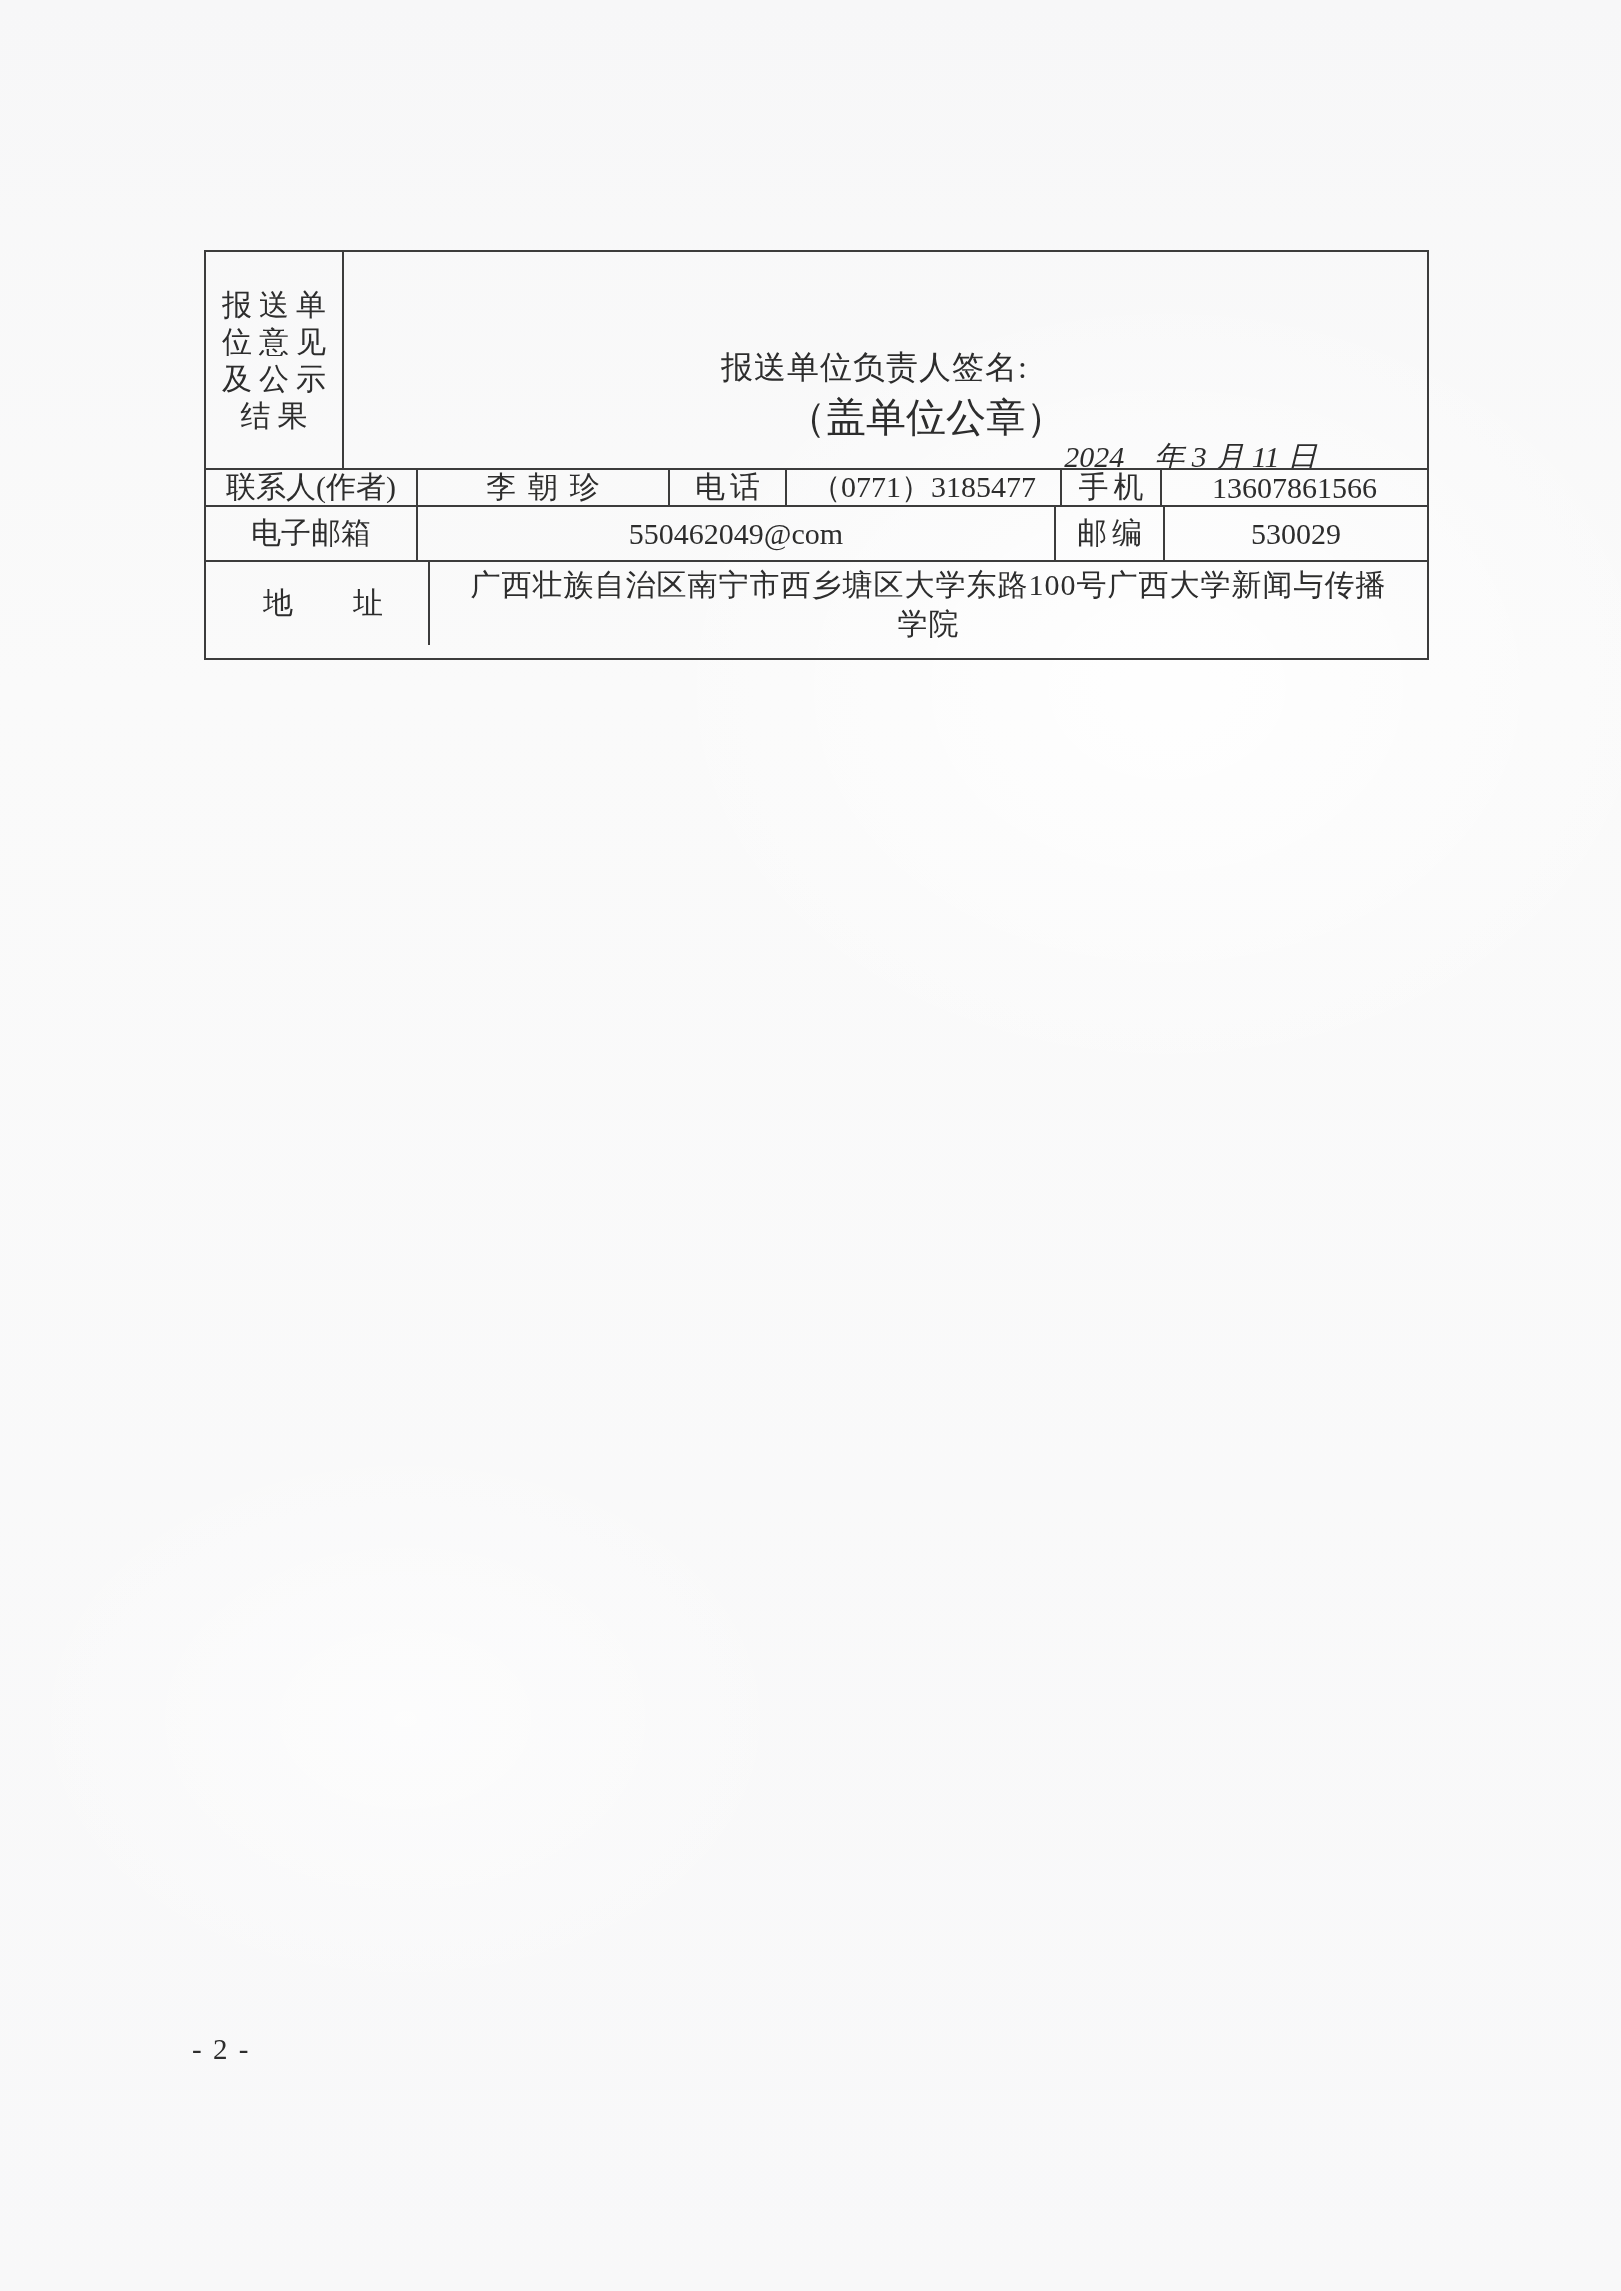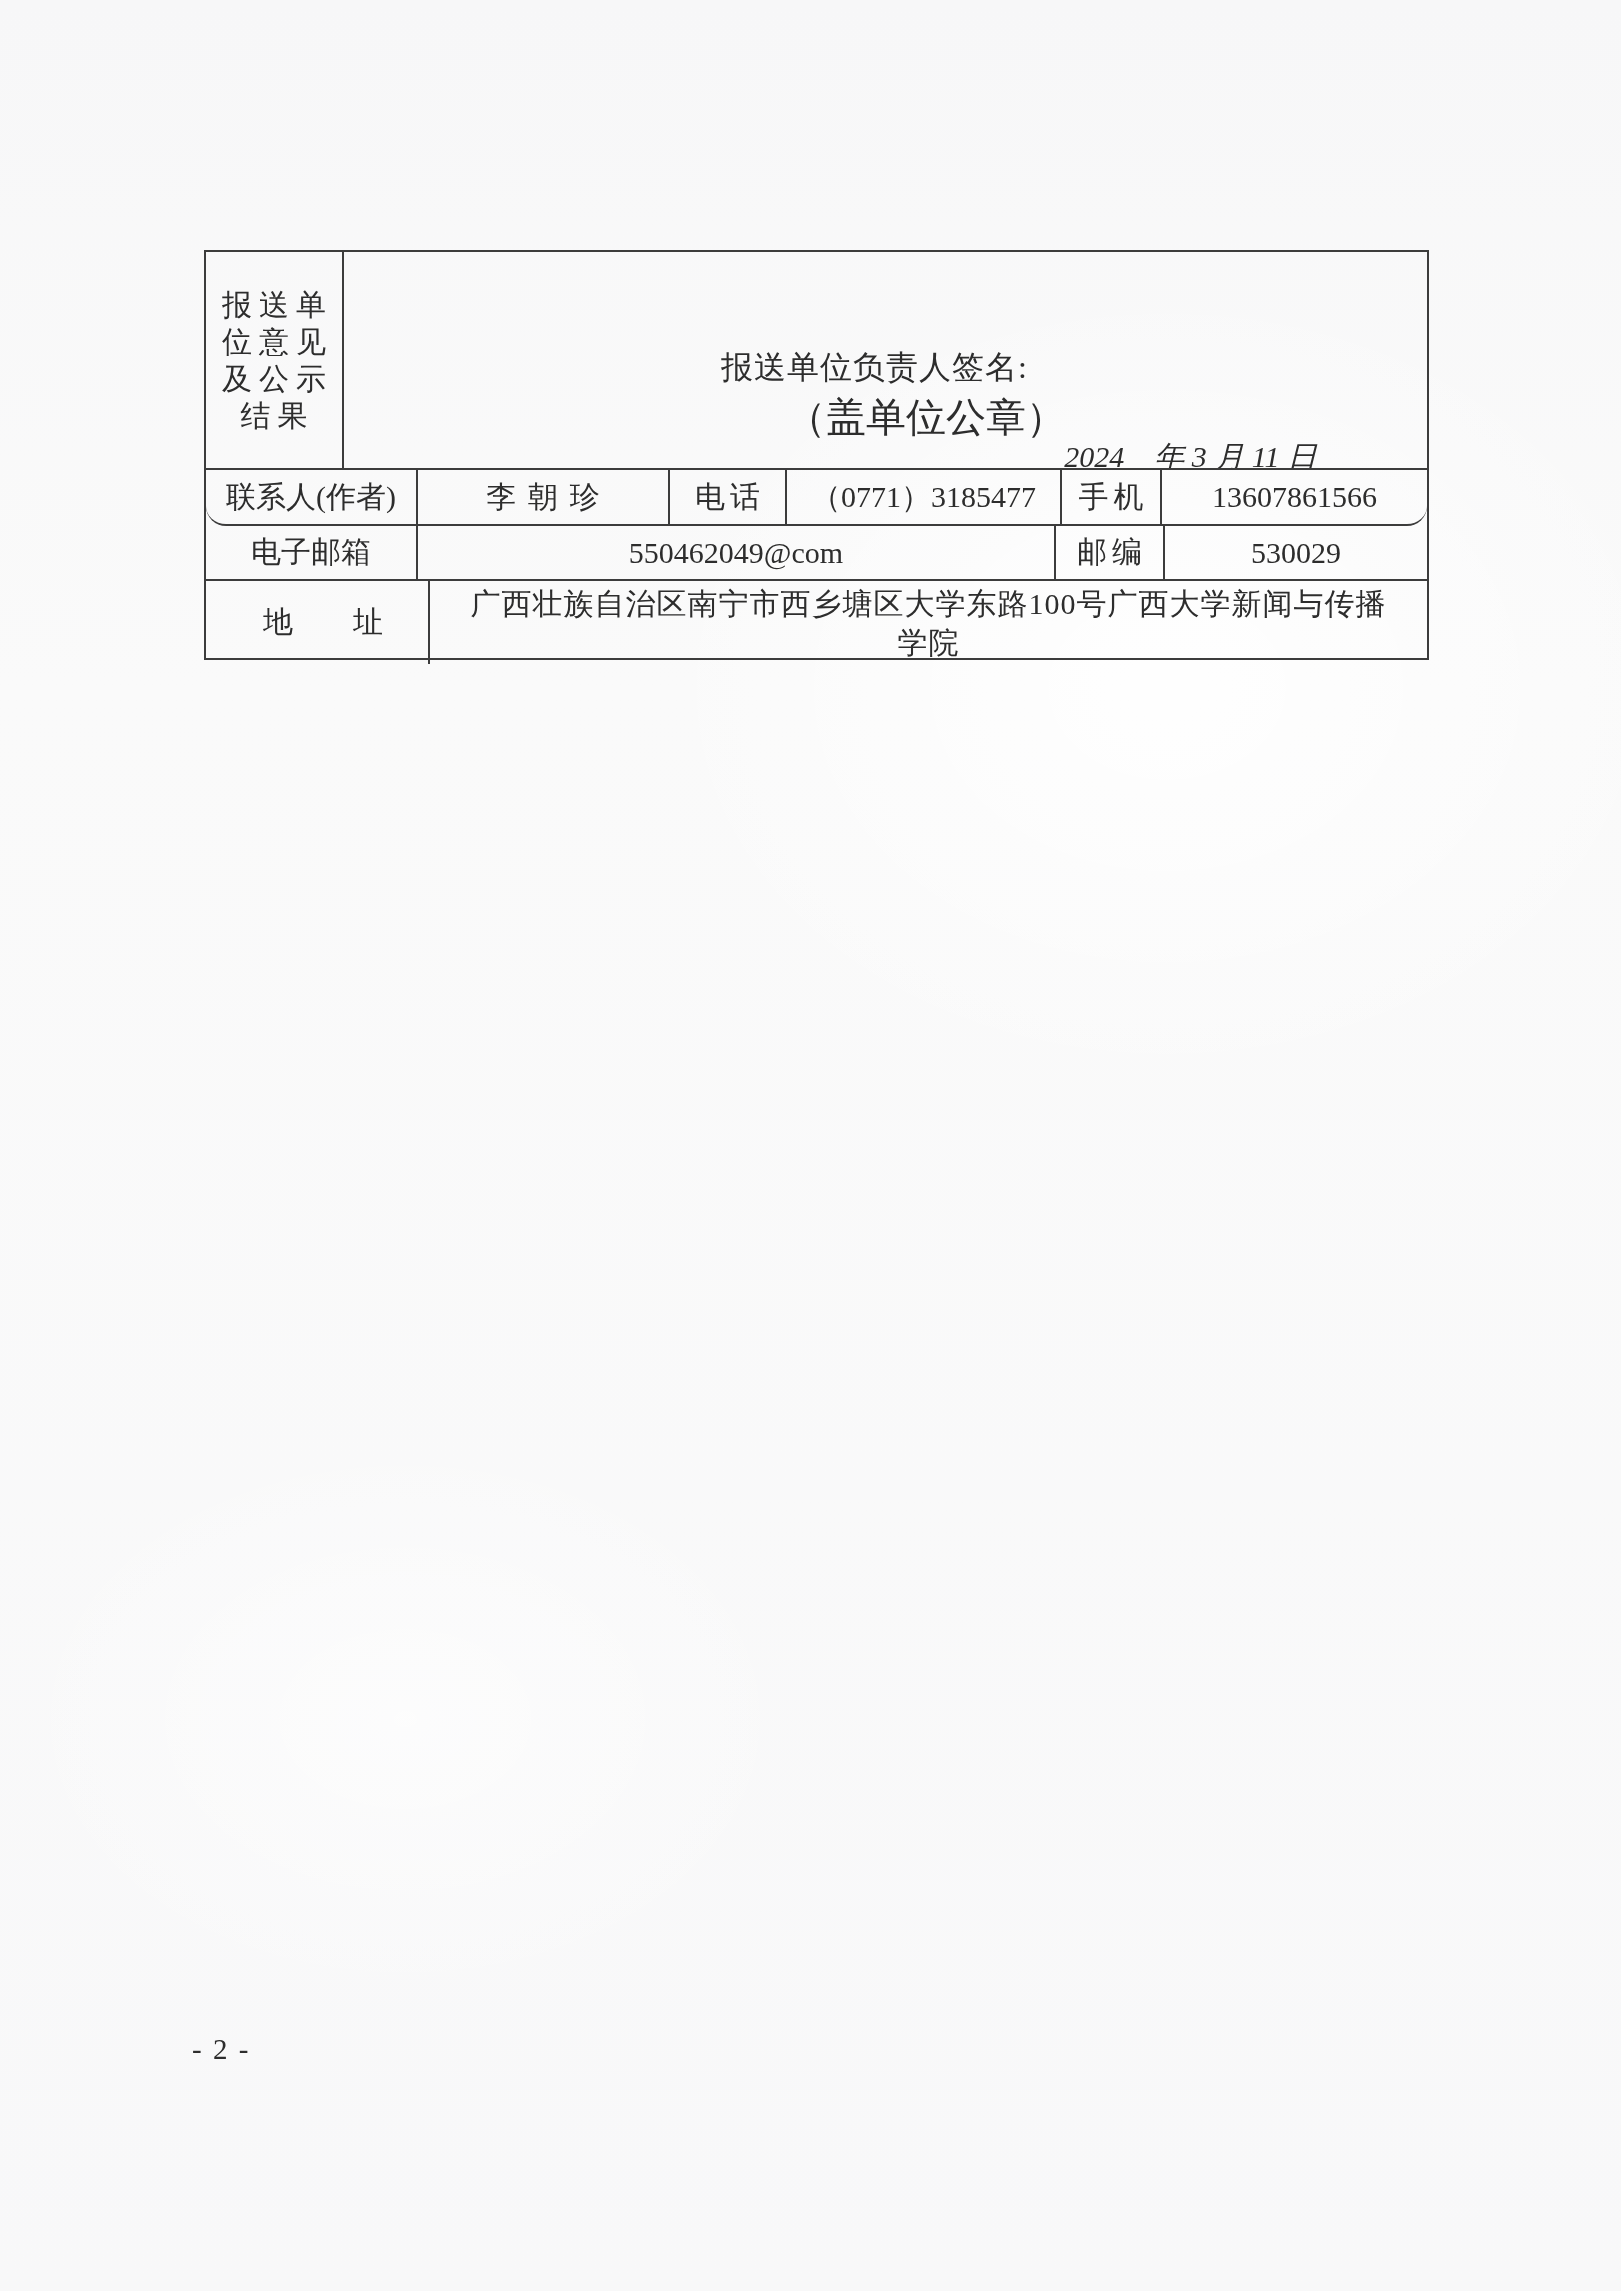--- a/index.html
+++ b/index.html
@@ -24,21 +24,21 @@
   .form-table{
     position:absolute;
     left:204px;top:250px;
     width:1225px;height:410px;
     border:2px solid var(--line);
     font-size:30px;
   }
   .row{display:flex;width:100%;border-bottom:2px solid var(--line);}
   .row:last-child{border-bottom:none;padding-left:12px;}
   .row-1{height:218px;border-bottom-width:2.9px;}
-  .row-2{height:56px;border-radius:20px;}
+  .row-2{height:37px;}
   .row-3{height:55px;}
   .row-4{height:83px;}
   .cell{
     border-right:2px solid var(--line);
     display:flex;align-items:center;justify-content:center;
     overflow:hidden;
   }
   .cell:last-child{border-right:none;}
   .cell.grow{flex:1 1 auto;}
   

